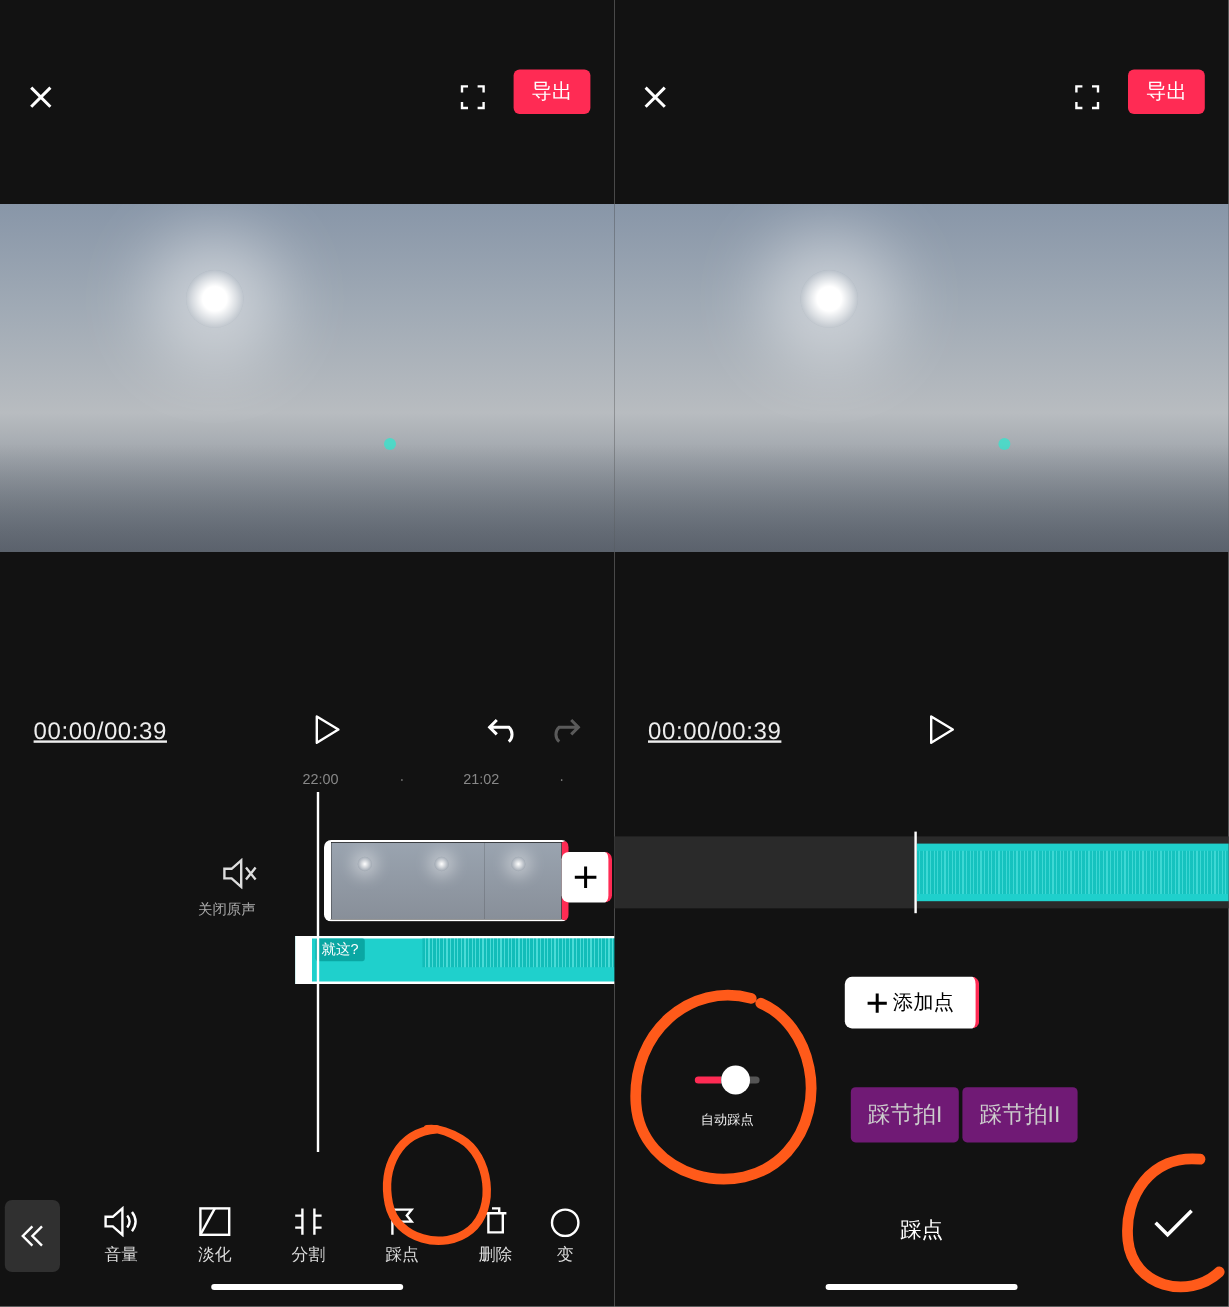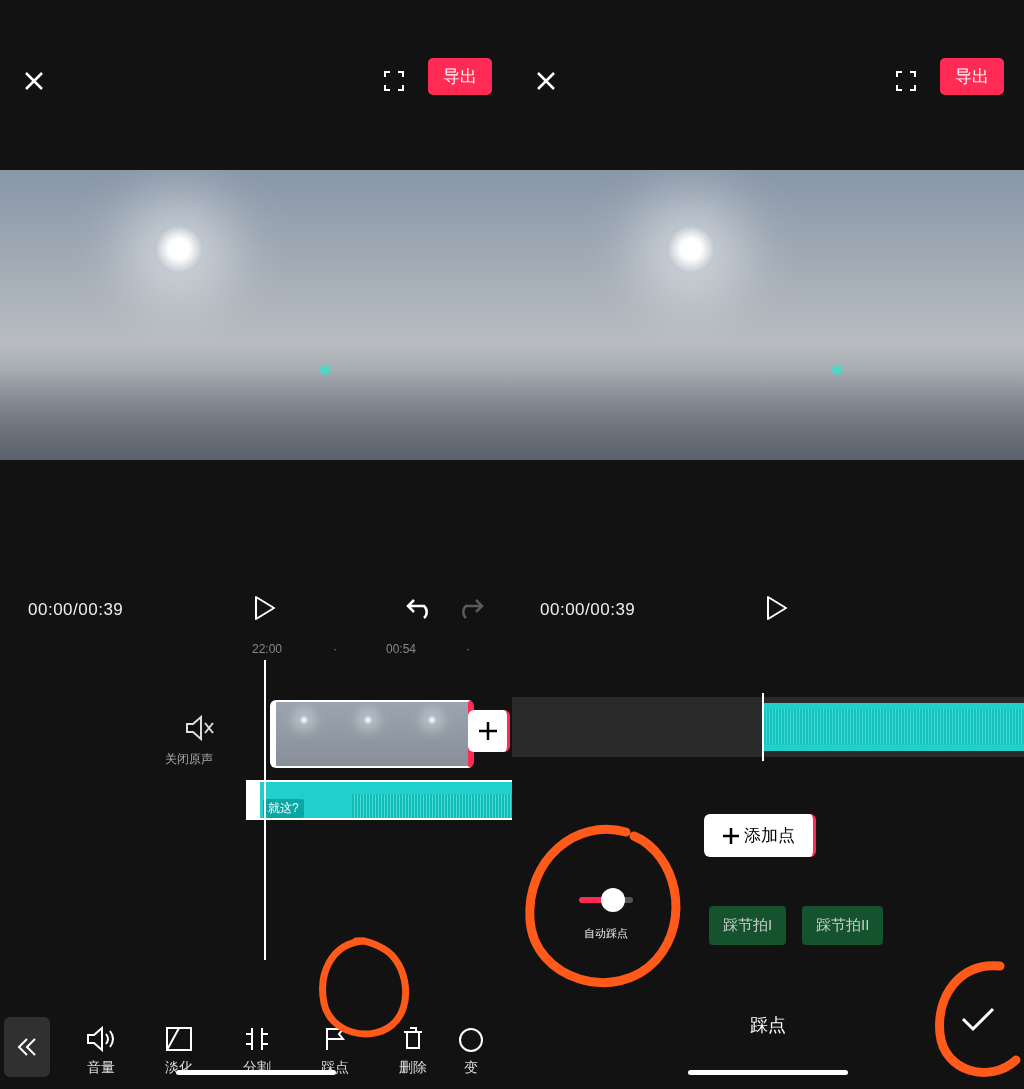--- a/index.html
+++ b/index.html
@@ -71,23 +71,24 @@
     background: linear-gradient(180deg, rgba(100,105,115,0) 0%, rgba(80,85,95,0.6) 100%);
   }
   .playback-bar {
     height: 60px;
     display: flex;
     align-items: center;
     padding: 0 28px;
     margin-top: 120px;
   }
   .timecode {
-    font-size: 17px;
+    font-size: 20px;
     color: #eee;
     letter-spacing: 0.5px;
+    text-decoration: underline;
   }
   .pb-center { flex: 1; display: flex; justify-content: center; }
   .play-btn { cursor: pointer; }
   .undo-redo { display: flex; gap: 22px; }
   .undo-btn, .redo-btn { cursor: pointer; }
   .redo-btn { opacity: 0.3; }
 
   
   .tl-ruler {
     height: 20px;
@@ -146,21 +147,21 @@
   }
   .audio-track {
     position: absolute;
     left: 246px; top: 120px;
     right: -8px;
     height: 40px;
     background: #1fd0cc;
     border: 2px solid #fff;
     border-left: 14px solid #fff;
     display: flex;
-    align-items: flex-end;
+    align-items: flex-start;
     gap: 44px;
   }
   .audio-label {
     background: #0aa7a3;
     color: #fff;
     font-size: 12px;
     padding: 1px 5px;
     border-radius: 2px;
     margin-left: 3px;
   }
@@ -176,21 +177,21 @@
     left: 264px; top: 0;
     width: 2px; height: 300px;
     background: #fff;
   }
   .toolbar-left {
     position: absolute;
     left: 0; bottom: 12px;
     width: 100%;
     height: 95px;
     display: flex;
-    align-items: flex-end;
+    align-items: center;
     padding: 0 4px;
   }
   .back-btn {
     width: 46px; height: 60px;
     background: #303030;
     border-radius: 6px;
     display: flex; align-items: center; justify-content: center;
     margin-right: 12px;
     cursor: pointer;
   }
@@ -273,25 +274,25 @@
     border-radius: 50%;
   }
   .auto-beat-label {
     font-size: 11px; color: #eee;
     text-align: center;
     display: block;
   }
   .beat-opt {
     position: absolute;
     top: 906px;
-    background: #14532d;
+    background: #701a75;
     color: #ccc;
     padding: 10px 14px;
     border-radius: 4px;
-    font-size: 15px;
+    font-size: 19px;
     cursor: pointer;
   }
   .beat-opt.one { left: 197px; }
   .beat-opt.two { left: 290px; }
   .panel-title {
     position: absolute;
     bottom: 52px;
     width: 100%;
     text-align: center;
     font-size: 18px;
@@ -356,21 +357,21 @@
         <svg width="28" height="24" viewBox="0 0 28 24">
             <path d="M20 4 L26 10 L20 16 M26 10 H10 A8 8 0 0 0 10 22" fill="none" stroke="#fff" stroke-width="2.5"></path>
           </svg>
       </div>
     </div>
   </div>
 
   <div class="tl-ruler">
     <span class="tl-tick" style="left:252px">22:00</span>
     <span class="tl-tick" style="left:333px">·</span>
-    <span class="tl-tick" style="left:386px">00:54</span>
+    <span class="tl-tick" style="left:386px">21:02</span>
     <span class="tl-tick" style="left:466px">·</span>
   </div>
 
   <div class="tl-area">
     <div class="mute-col">
       <svg width="30" height="26" viewBox="0 0 30 26">
           <path d="M2 9 H8 L16 2 V24 L8 17 H2 Z" fill="none" stroke="#ddd" stroke-width="2"></path>
           <path d="M20 8 L28 18 M28 8 L20 18" stroke="#ddd" stroke-width="2"></path>
         </svg>
       <span>关闭原声</span>

